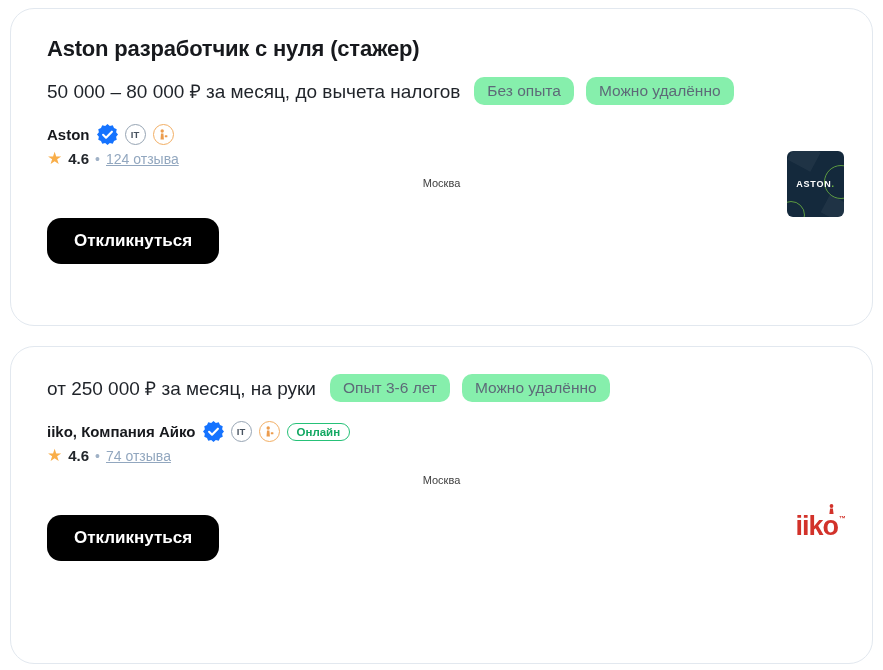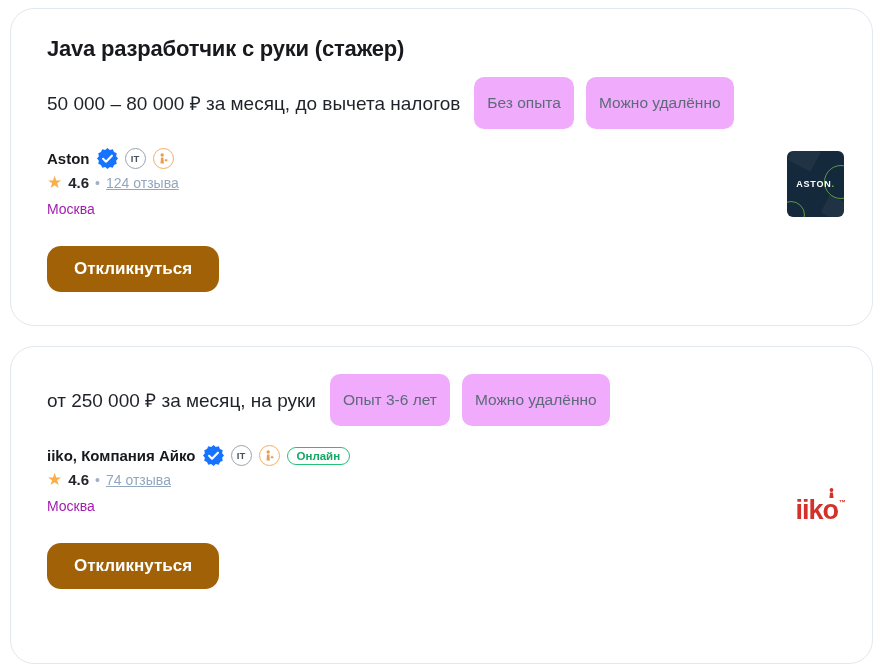--- a/index.html
+++ b/index.html
@@ -35,24 +35,24 @@
     align-items:center;
     gap:12px;
     margin-bottom:19px;
   }
   .salary {
     font-size:19px;
     color:#1f2329;
     margin-right:2px;
   }
   .tag {
-    background:#f0abfc;
+    background:#86efac;
     color:#5d6a78;
     font-size:15.5px;
-    padding:17px 13px;
+    padding:5px 13px;
     border-radius:10px;
     white-space:nowrap;
   }
 
   .company-row {
     display:flex;
     align-items:center;
     gap:7px;
     margin-bottom:5px;
   }
@@ -89,28 +89,29 @@
     align-items:center;
     gap:6px;
     margin-bottom:10px;
   }
   .star-icon { color:#f9ae49; font-size:17px; line-height:1; }
   .rating-value { font-size:15px; font-weight:700; color:#22262b; }
   .dot-sep { color:#9fb1c6; font-size:14px; }
   .reviews { font-size:14px; color:#92a7bf; cursor:pointer;text-decoration:underline; }
 
   .location {
-    font-size:14px;
-    color:#a21caf;
+    font-size:11px;
+    color:#404040;
     margin-bottom:29px;
+    text-align:center;
   }
 
   .apply-btn {
     display:inline-block;
-    background:#a16207;
+    background:#000000;
     color:#ffffff;
     font-family:"Liberation Sans", sans-serif;
     font-size:17px;
     font-weight:700;
     border:none;
     border-radius:14px;
     padding:13px 27px;
     cursor:pointer;
   }
 
@@ -144,41 +145,41 @@
     position:absolute;
     background:rgba(255,255,255,0.05);
     transform:rotate(28deg);
   }
   .aston-deco-poly-1 { width:26px; height:22px; left:4px; top:-6px; }
   .aston-deco-poly-2 { width:24px; height:20px; right:-4px; bottom:-2px; }
 
   
   .logo-iiko {
     position:absolute;
-    right:26px; top:150px;
+    right:26px; top:166px;
     color:#d2322a;
     font-weight:700;
     font-size:27px;
     letter-spacing:-1px;
     line-height:1;
     cursor:pointer;
     display:flex;
     align-items:flex-end;
   }
   .iiko-o { position:relative; display:inline-block; }
   .iiko-person { position:absolute; top:-9px; left:4px; }
   .iiko-tm { font-size:7px; font-weight:700; letter-spacing:0; margin-left:1px; align-self:flex-start; margin-top:2px; }
 </style>
 </head>
 <body>
 
 <div class="page">
 
   <article class="card">
-    <h2 class="title">Java разработчик с руки (стажер)</h2>
+    <h2 class="title">Aston разработчик с нуля (стажер)</h2>
 
     <div class="salary-row">
       <span class="salary">50 000 – 80 000 ₽ за месяц, до вычета налогов</span>
       <span class="tag">Без опыта</span>
       <span class="tag">Можно удалённо</span>
     </div>
 
     <div class="company-row">
       <span class="company-name">Aston</span>
       <span class="badge-circle">

